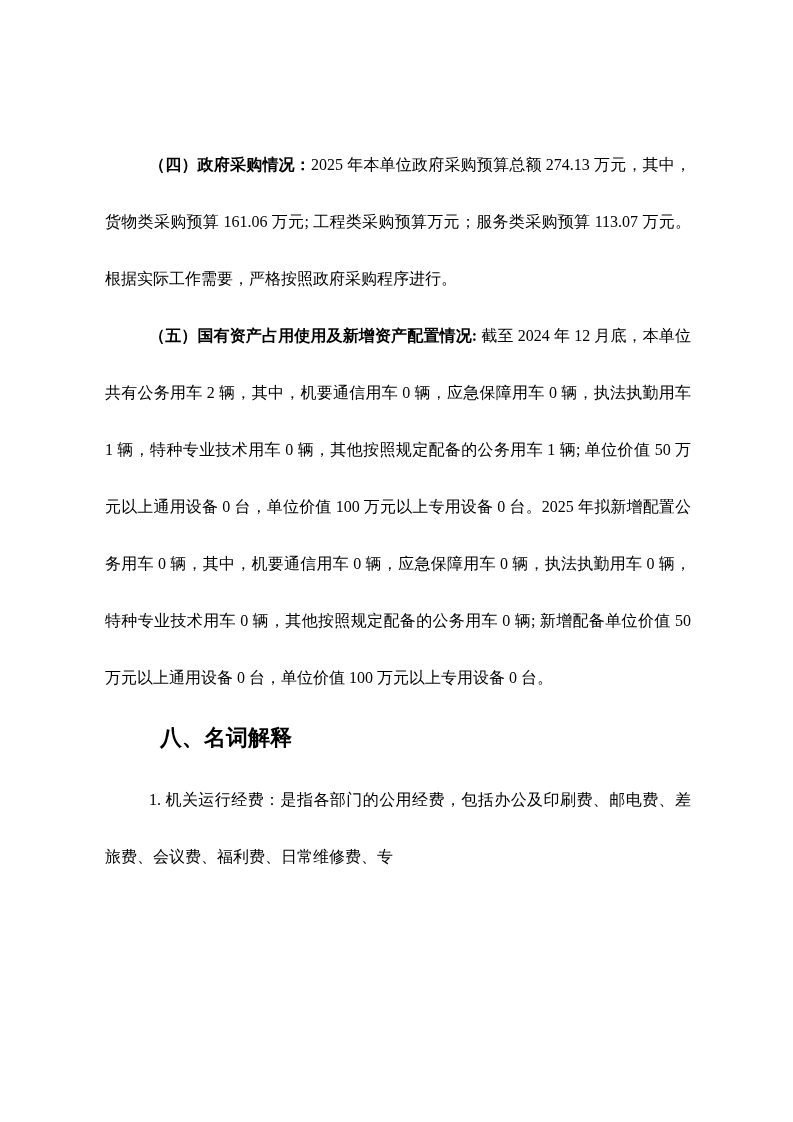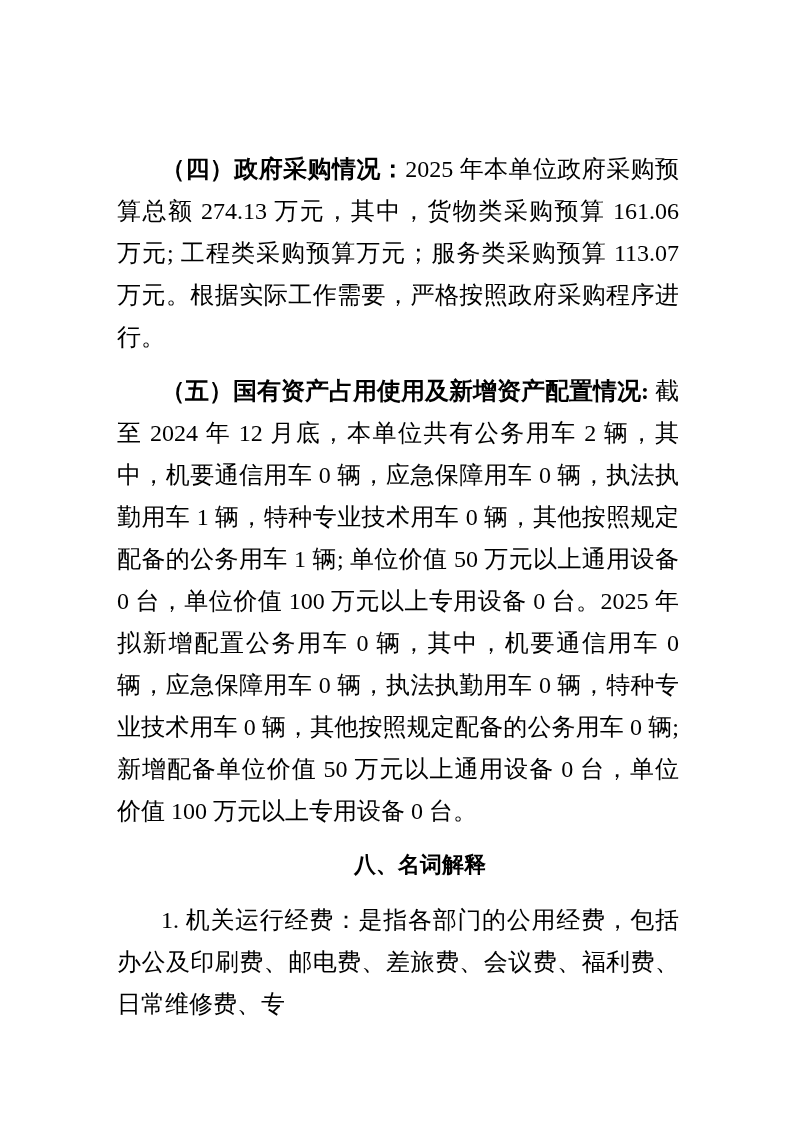--- a/index.html
+++ b/index.html
@@ -16,38 +16,38 @@
     color: #000000;
     font-family: "Liberation Serif", "DejaVu Serif", serif;
   }
   .content {
     position: absolute;
     left: 105px;
     top: 136px;
     width: 586px;
   }
   .para {
-    margin: 12px;
-    font-size: 24px;
-    line-height: 42px;
+    margin: 0;
+    font-size: 16px;
+    line-height: 57px;
     text-align: justify;
     text-indent: 44px;
     word-break: break-all;
   }
   .para-head {
     font-weight: bold;
   }
   .section-heading {
-    margin: 0;
+    margin: 11px;
     font-size: 22px;
     line-height: 42.5px;
     font-weight: bold;
     font-family: Liberation Sans, sans-serif;
     text-indent: 44px;
-    text-align: center;
+    text-align: left;
   }
 </style>
 </head>
 <body>
 
 <div class="page">
   <div class="content">
 
     <p class="para"><span class="para-head">（四）政府采购情况：</span><span>2025 年本单位政府采购预算总额 274.13 万元，其中，货物类采购预算 161.06 万元; 工程类采购预算万元；服务类采购预算 113.07 万元。根据实际工作需要，严格按照政府采购程序进行。</span></p>
 

